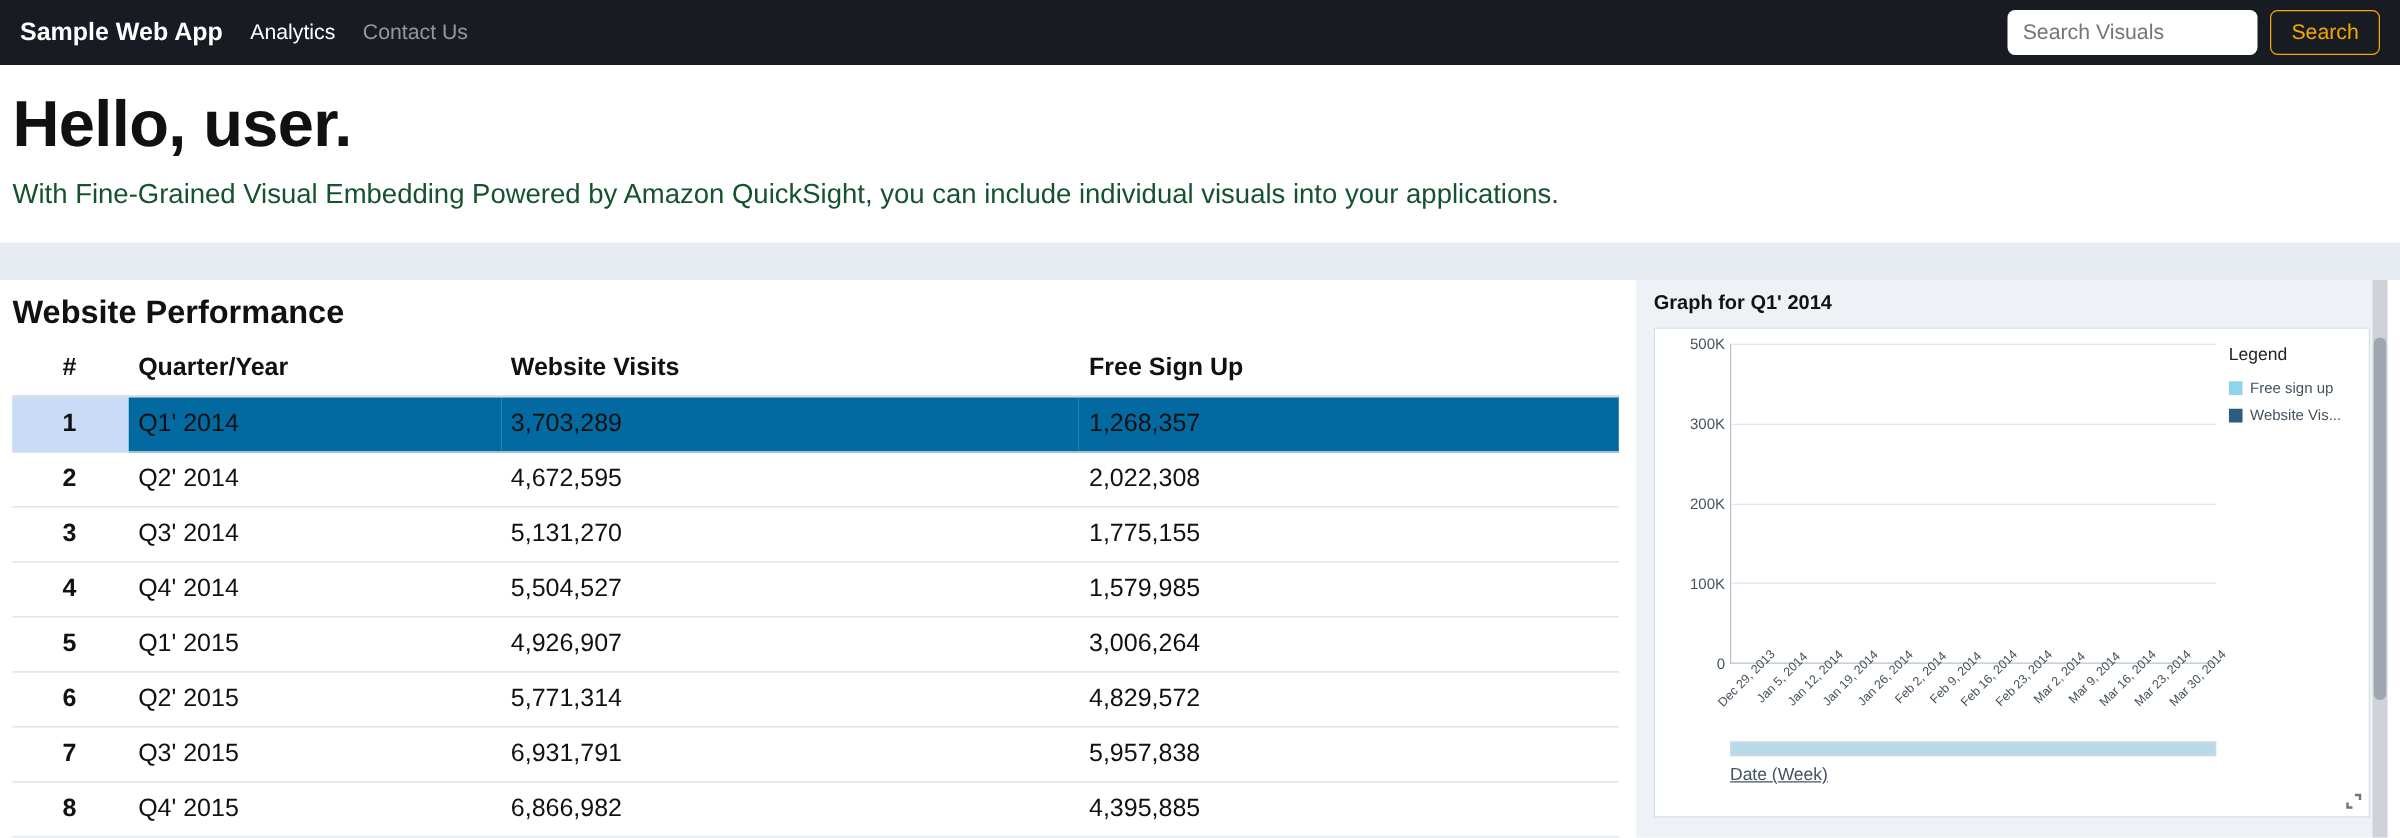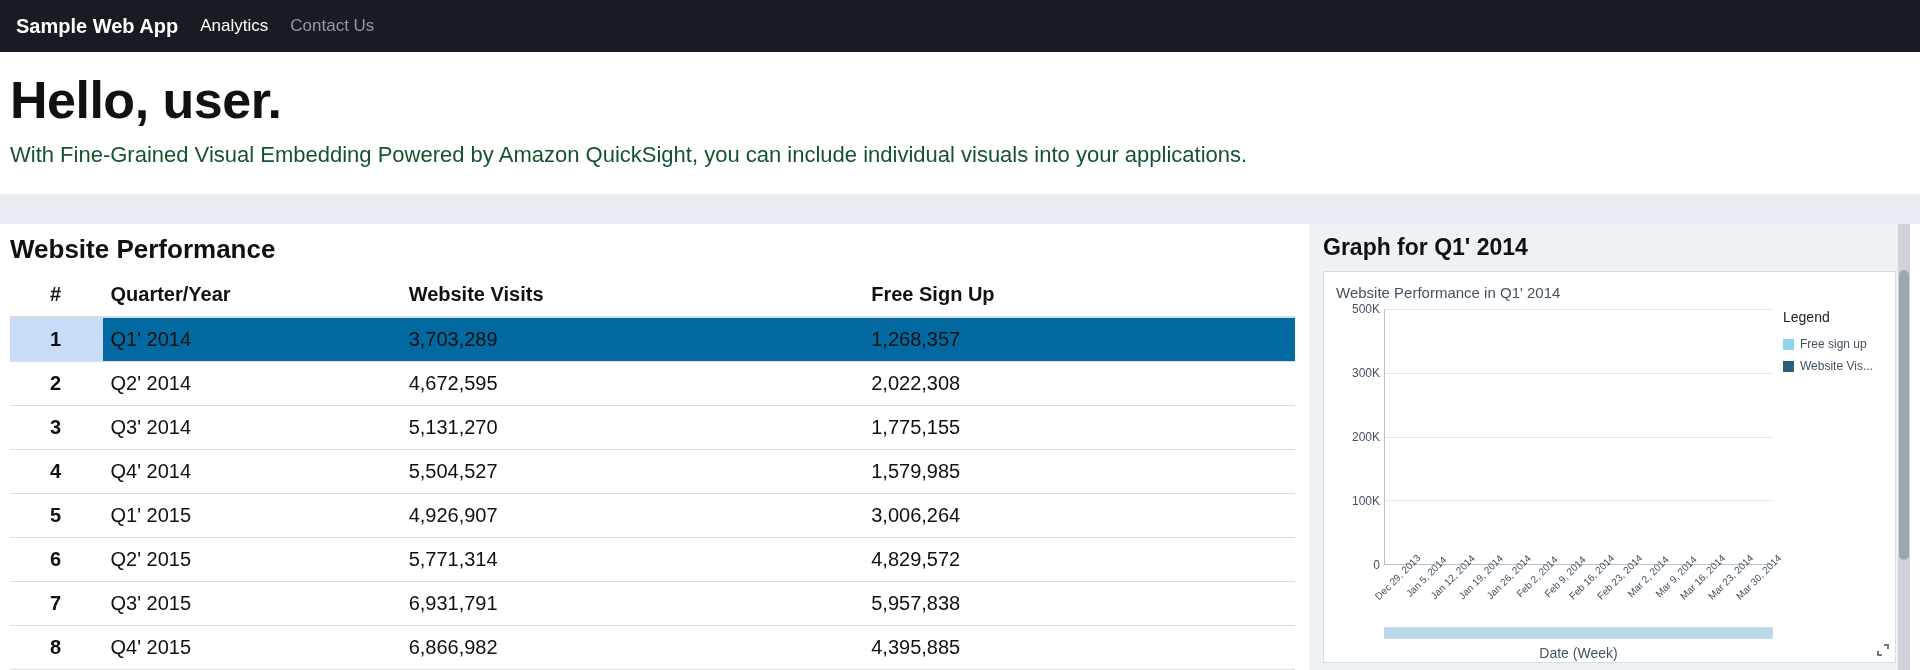--- a/index.html
+++ b/index.html
@@ -25,21 +25,21 @@
   th:nth-child(1), td:nth-child(1) { width: 90px; padding-left: 40px; font-weight: 700; }
   th:nth-child(2), td:nth-child(2) { width: 290px; }
   th:nth-child(3), td:nth-child(3) { width: 450px; }
   th:nth-child(4), td:nth-child(4) { width: 420px; }
   tr.sel td { background: #0369a1; }
   tr.sel td:first-child { background: #c8dcf7; }
   tr.sel { background: #c8dcf7; }
   tbody tr { cursor: pointer; }
 
   .right-panel { flex: 1; background: #eef1f5; padding: 10px 14px 0 14px; position: relative; }
-  .graph-title { font-size: 23px; font-weight: 700; margin-bottom: 10px; }
+  .graph-title { font-size: 16px; font-weight: 700; margin-bottom: 10px; }
   .chart-card { background: #fff; border: 1px solid #d7dde5; padding: 12px 12px 6px 12px; position: relative; height: 392px; }
   .chart-card-title { font-size: 15px; color: #44525f; margin-bottom: 8px; }
   .chart-body { display: flex; height: 256px; }
   .plot-wrap { flex: 1; position: relative; display: flex; }
   .y-axis { width: 48px; position: relative; font-size: 12px; color: #44525f; }
   .y-tick { position: absolute; right: 4px; transform: translateY(-50%); }
   .plot { flex: 1; position: relative; border-left: 1px solid #b6c2cf; border-bottom: 1px solid #b6c2cf; }
   .grid-line { position: absolute; left: 0; right: 0; border-top: 1px solid #e1e6ec; }
   .bars { position: absolute; left: 0; right: 0; bottom: 0; top: 0; display: flex; align-items: flex-end; padding: 0 2px; }
   .bar-group { flex: 1; display: flex; align-items: flex-end; justify-content: center; gap: 1px; }
@@ -50,33 +50,37 @@
   .legend-title { font-weight: 400; margin-bottom: 12px; font-size: 14px; color: #222; }
   .legend-item { display: flex; align-items: center; gap: 6px; margin-bottom: 8px; white-space: nowrap; overflow: hidden; text-overflow: ellipsis; }
   .swatch { width: 11px; height: 11px; flex-shrink: 0; }
   .swatch.free { background: #8fd4e8; }
   .swatch.visits { background: #2b5d7d; }
   .x-axis { display: flex; margin-left: 48px; margin-right: 110px; height: 56px; overflow: visible; }
   .x-tick { flex: 1; font-size: 10px; color: #44525f; position: relative; }
   .x-tick span { position: absolute; left: 50%; top: 4px; transform: rotate(-45deg) translate(-60%, 0); transform-origin: left top; white-space: nowrap; }
   .x-scrollbar { margin: 6px 110px 0 48px; height: 12px; background: #e7ecf2; border: 1px solid #cfd7e0; position: relative; }
   .x-scrollbar-thumb { position: absolute; top: 0; bottom: 0; left: 0; right: 0; background: #b8d9e8; }
-  .x-label { text-align: center; font-size: 14px; color: #44525f; margin-top: 6px; margin-right: 110px; margin-left: 48px; }
+  .x-label { font-size: 14px; color: #44525f; margin-top: 6px; margin-right: 110px; margin-left: 48px; text-decoration: underline; }
   .right-scroll { position: absolute; top: 0; right: 0; bottom: 0; width: 12px; background: #cfd3d9; }
   .right-scroll-thumb { position: absolute; top: 46px; left: 1px; right: 1px; height: 290px; background: #9ea6af; border-radius: 5px; }
   .expand-icon { position: absolute; right: 4px; bottom: 4px; width: 16px; height: 16px; color: #6b7785; }
 </style>
 </head>
 <body>
 
 <div class="navbar">
   <div class="nav-left">
     <div class="brand">Sample Web App</div>
     <div class="nav-link">Analytics</div>
     <div class="nav-link dim">Contact Us</div>
+  </div>
+  <div class="nav-right">
+    <input class="search-box" placeholder="Search Visuals" style="">
+    <button class="search-btn">Search</button>
   </div>
 </div>
 
 <div class="hero">
   <div class="hero-title">Hello, user.</div>
   <div class="hero-sub">With Fine-Grained Visual Embedding Powered by Amazon QuickSight, you can include individual visuals into your applications.</div>
 </div>
 
 <div class="band"></div>
 
@@ -147,21 +151,20 @@
             <td>8,811,313</td>
             <td>8,082,965</td>
           </tr>
         </tbody>
     </table>
   </div>
 
   <div class="right-panel">
     <div class="graph-title">Graph for Q1' 2014</div>
     <div class="chart-card">
-      <div class="chart-card-title">Website Performance in Q1' 2014</div>
       <div class="chart-body">
         <div class="plot-wrap">
           <div class="y-axis" id="y-axis">
               <div class="y-tick" style="top: 100%;">0</div>
               <div class="y-tick" style="top: 75%;">100K</div>
               <div class="y-tick" style="top: 50%;">200K</div>
               <div class="y-tick" style="top: 25%;">300K</div>
               <div class="y-tick" style="top: 0%;">500K</div>
             </div>
           <div class="plot" id="plot">

